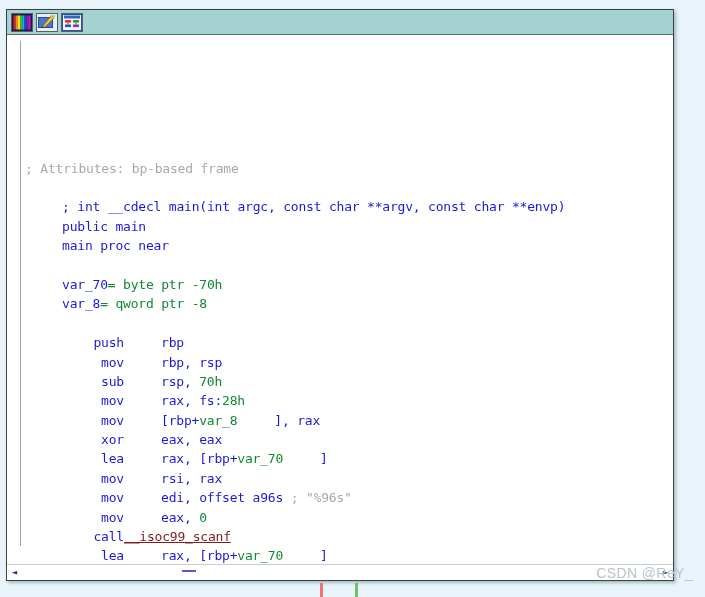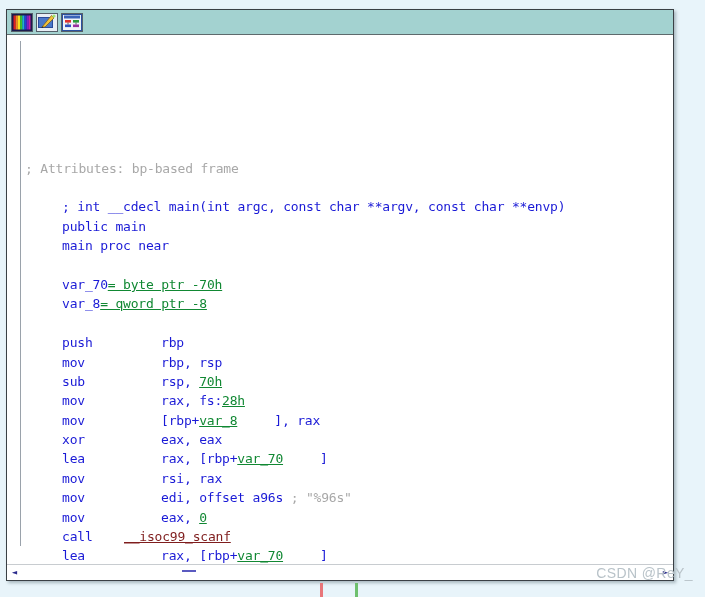--- a/index.html
+++ b/index.html
@@ -81,26 +81,26 @@
     line-height: 19.4px;
     white-space: pre;
     letter-spacing: -0.2px;
   }
   .ln { height: 19.4px; }
   .ln.blank { }
 
   
   .c-comment { color: #a8a8a8; }      
   .c-code    { color: #1a1ad6; margin-left: 37px; }      
-  .c-num     { color: #118833; text-decoration: underline; }      
+  .c-num     { color: #118833; }      
   .c-str     { color: #a8a8a8; }      
   .c-ref     { color: #7f1d1d; text-decoration: underline; }
 
   
-  .op { display: inline-block; width: 62px; }
+  .op { display: inline-block; width: 62px; text-align: right; }
 
   
   #hscroll {
     flex: 0 0 auto;
     height: 15px;
     background: #ffffff;
     border-top: 1px solid #c8ccd0;
     position: relative;
   }
   #hscroll .arrow-left,

